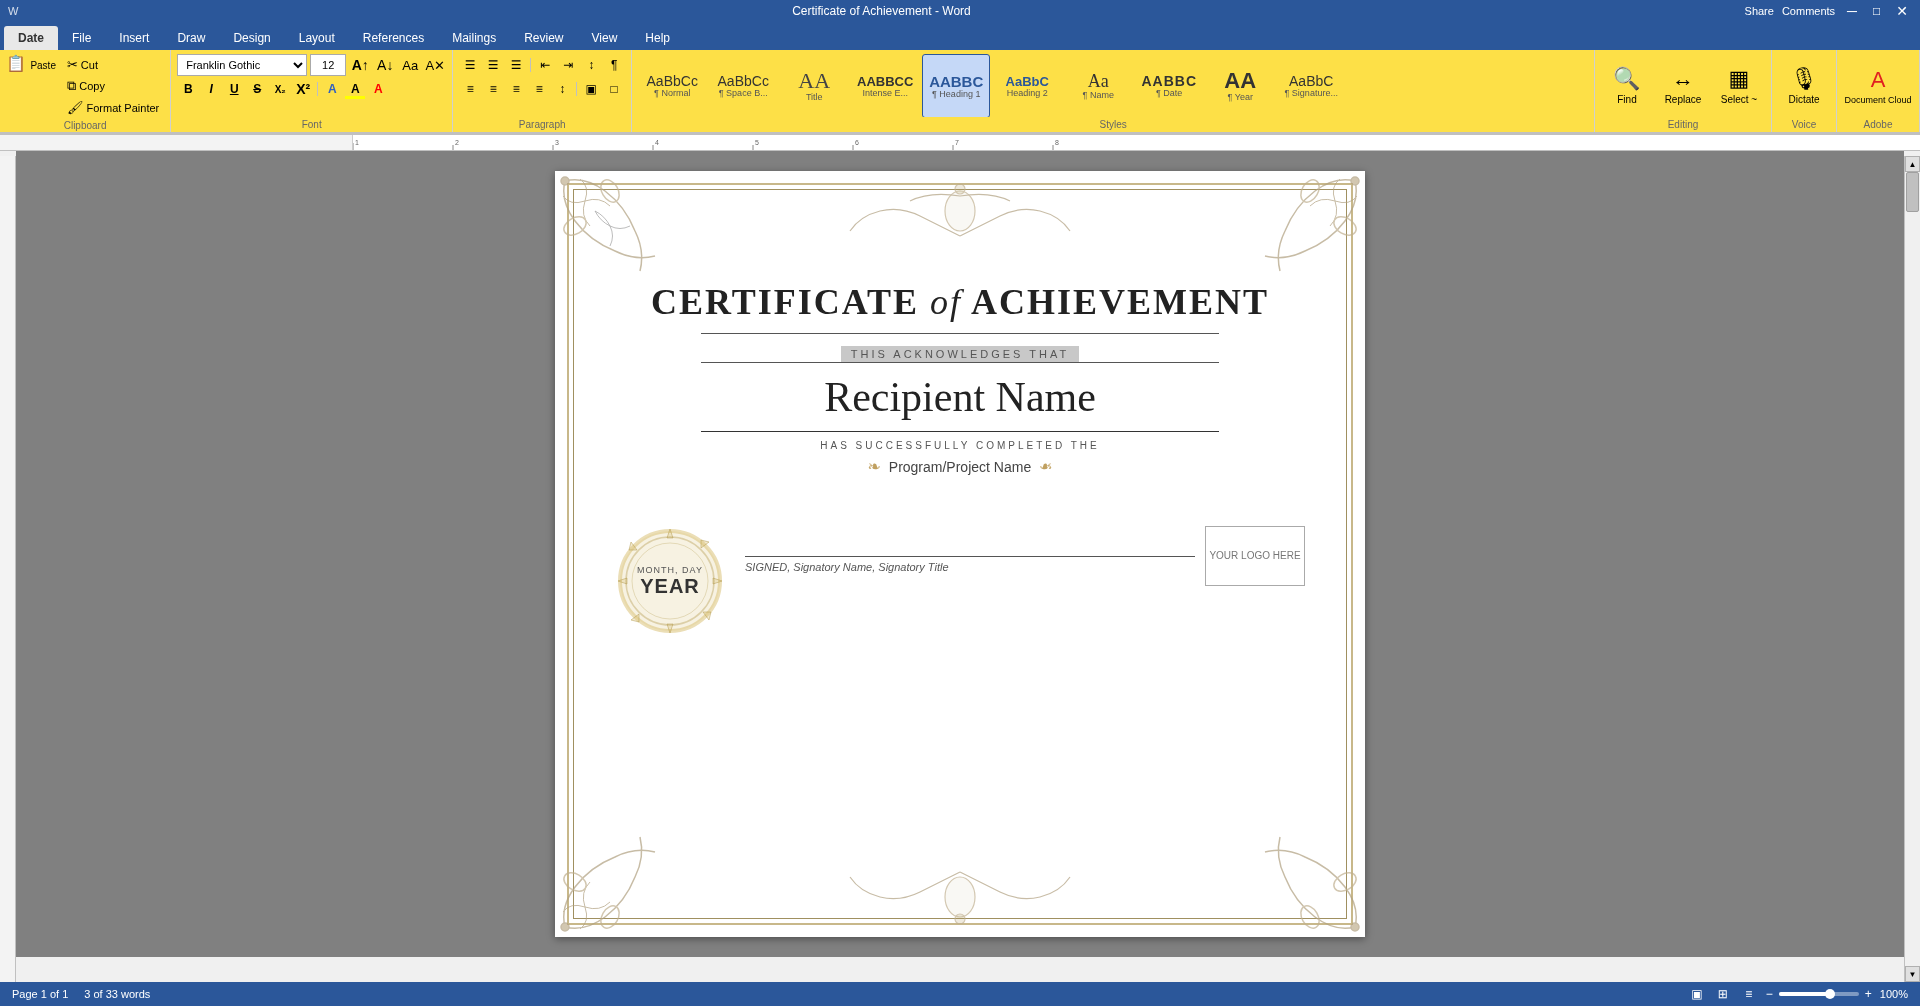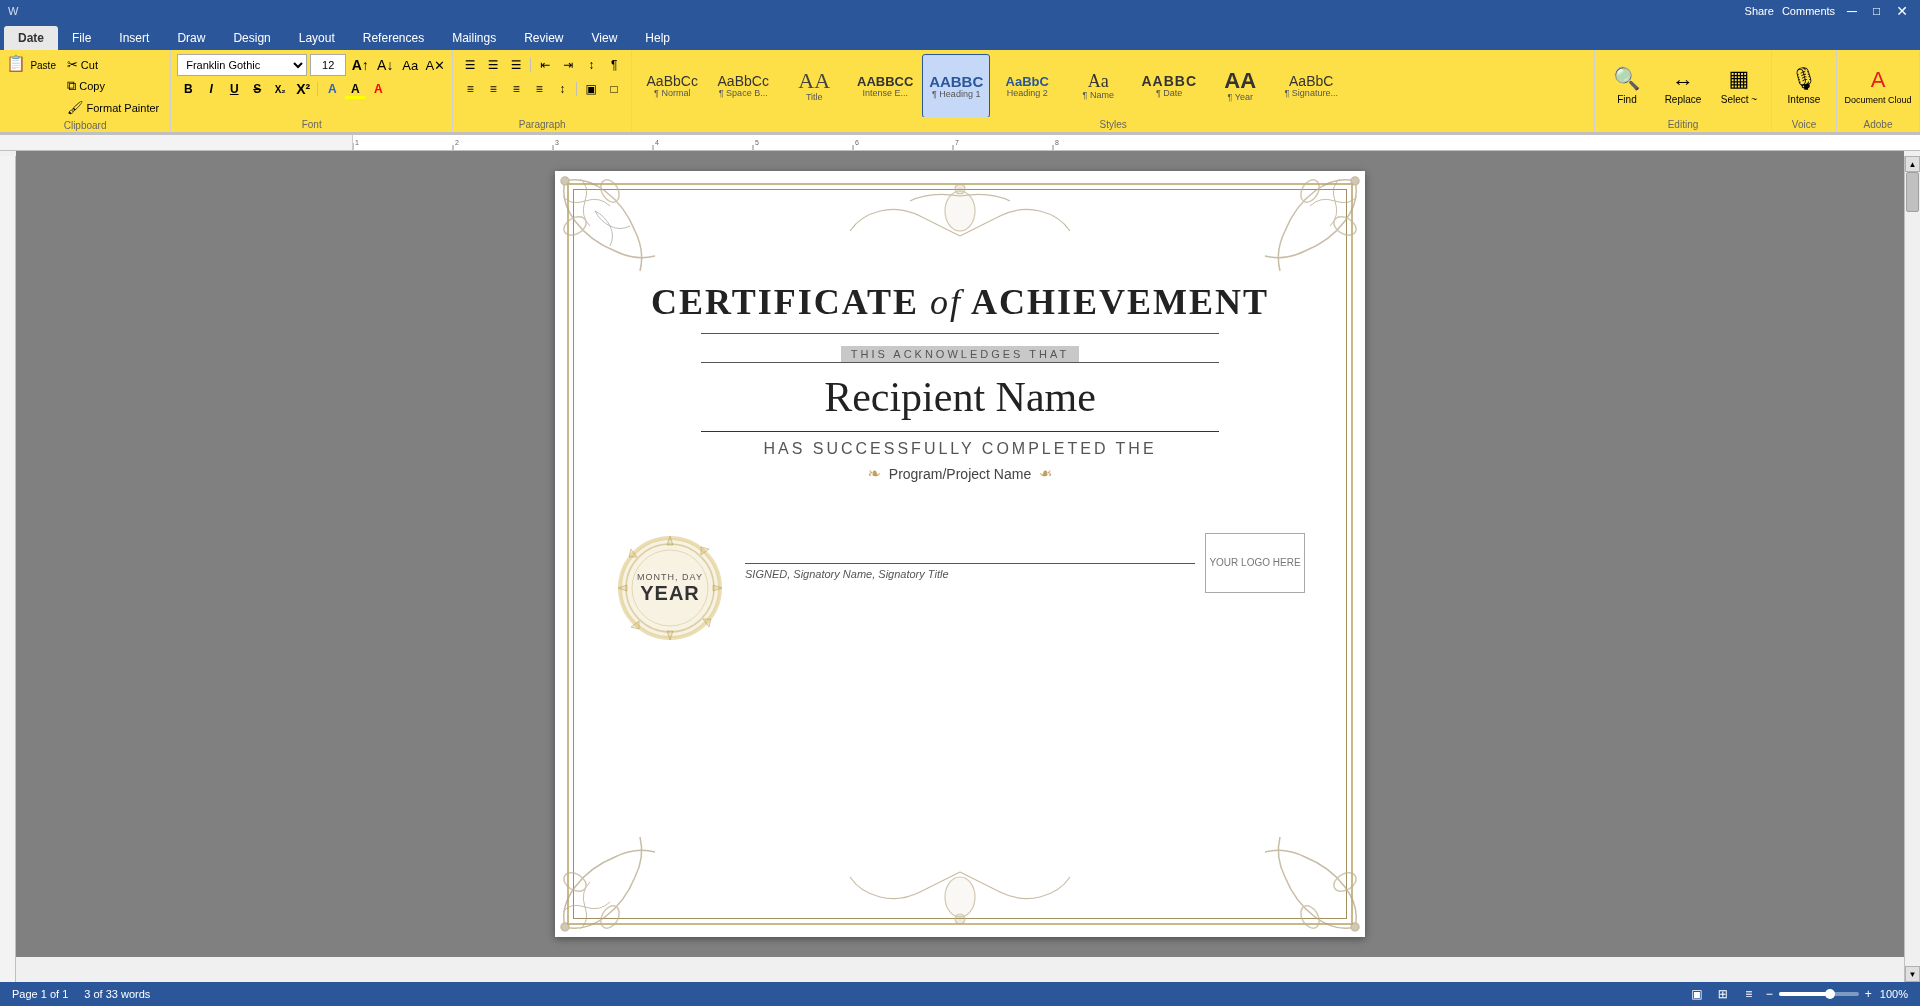--- a/index.html
+++ b/index.html
@@ -272,21 +272,21 @@
     }
 
     .cert-recipient {
       font-size: 42px;
       font-family: Georgia, serif;
       color: #222;
       margin: 10px 0;
     }
 
     .cert-completed {
-      font-size: 16px;
+      font-size: 10px;
       letter-spacing: 3px;
       color: #555;
       text-transform: uppercase;
       margin-top: 8px;
     }
 
     .cert-program-row {
       display: flex;
       align-items: center;
       gap: 8px;
@@ -477,20 +477,21 @@
       left: 0;
       top: 156px;
       bottom: 24px;
     }
   </style>
 </head>
 <body>
 
 <div class="title-bar">
   <span style="font-size:11px; color:white; opacity:0.8;">W</span>
+  <span style="flex:1; text-align:center;">Certificate of Achievement - Word</span>
   <div style="display:flex;gap:8px;margin-left:auto;align-items:center;">
     <span style="font-size:11px;color:white;cursor:pointer;">Share</span>
     <span style="font-size:11px;color:white;cursor:pointer;">Comments</span>
     <span style="font-size:14px;cursor:pointer;padding:0 4px;">─</span>
     <span style="font-size:12px;cursor:pointer;padding:0 4px;">□</span>
     <span style="font-size:14px;cursor:pointer;padding:0 4px;">✕</span>
   </div>
 </div>
 
 <div class="tab-bar">
@@ -661,21 +662,21 @@
           <span style="font-size:10px;">Select ~</span>
         </div>
       </div>
       <div class="ribbon-group-label">Editing</div>
     </div>
 
     <div class="ribbon-group" style="flex-direction:column;">
       <div style="flex:1; display:flex; align-items:center; justify-content:center;">
         <div class="editing-btn">
           <span style="font-size:22px;">🎙</span>
-          <span style="font-size:10px;">Intense</span>
+          <span style="font-size:10px;">Dictate</span>
         </div>
       </div>
       <div class="ribbon-group-label">Voice</div>
     </div>
 
     <div class="ribbon-group" style="flex-direction:column;">
       <div style="flex:1; display:flex; align-items:center; justify-content:center;">
         <div class="editing-btn" style="width:70px;">
           <span style="font-size:22px; color:#e02020;">A</span>
           <span style="font-size:9px; text-align:center;">Document Cloud</span>

